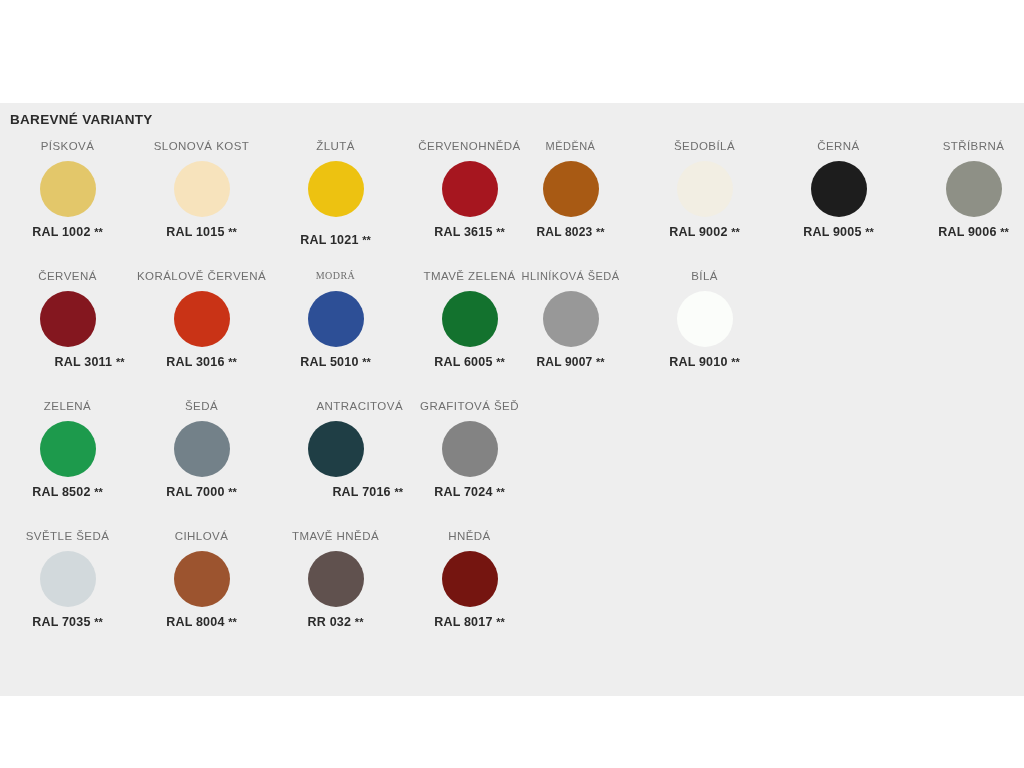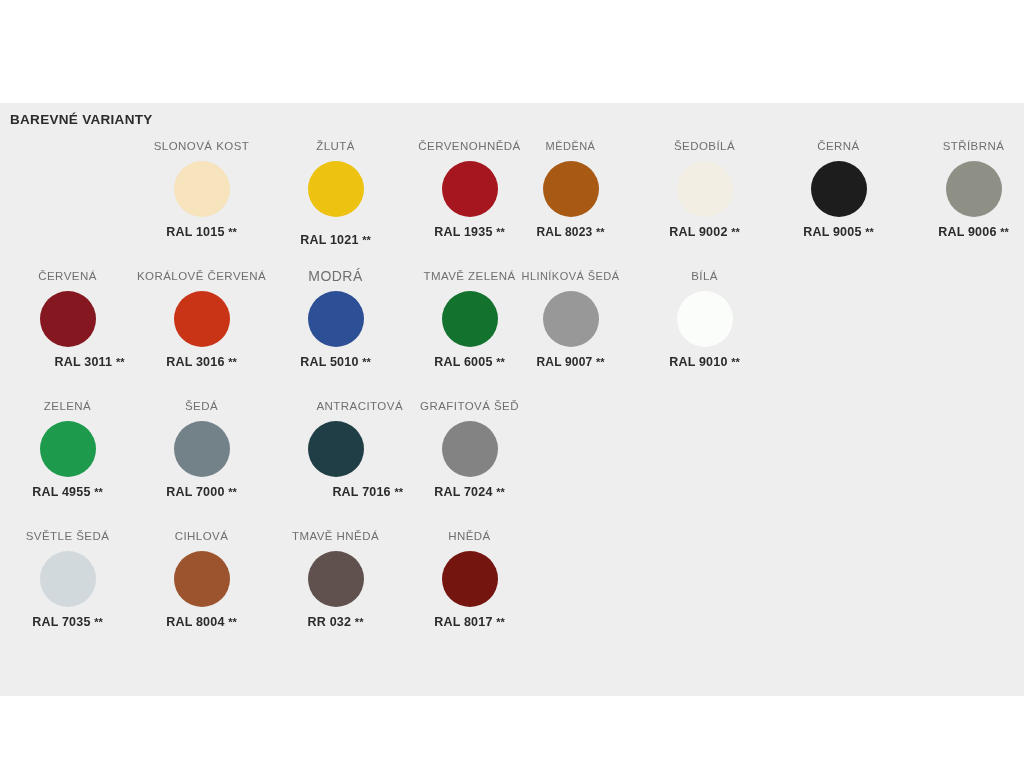--- a/index.html
+++ b/index.html
@@ -91,40 +91,47 @@
   }
 </style>
 </head>
 <body>
 
 <div id="stage">
   <div id="panel">
     <div id="panel-title">BAREVNÉ VARIANTY</div>
     <div id="grid">
         <div class="swatch-row">
+          <div class="swatch-cell" style="left: 0px;">
+            <span class="swatch-name" style="font-size: 11.5px;">PÍSKOVÁ</span>
+            <div class="swatch-dot-wrap">
+              <span class="swatch-dot" style="width: 56px; height: 56px; background: rgb(227, 199, 106);"></span>
+            </div>
+            <span class="swatch-code" style="font-size: 12.5px;"><span>RAL 1002</span> <span class="stars">**</span></span>
+          </div>
           <div class="swatch-cell" style="left: 134px;">
             <span class="swatch-name" style="font-size: 11.5px;">SLONOVÁ KOST</span>
             <div class="swatch-dot-wrap">
               <span class="swatch-dot" style="width: 56px; height: 56px; background: rgb(247, 227, 188);"></span>
             </div>
             <span class="swatch-code" style="font-size: 12.5px;"><span>RAL 1015</span> <span class="stars">**</span></span>
           </div>
           <div class="swatch-cell" style="left: 268px;">
             <span class="swatch-name" style="font-size: 11.5px;">ŽLUTÁ</span>
             <div class="swatch-dot-wrap">
               <span class="swatch-dot" style="width: 56px; height: 56px; background: rgb(237, 194, 17);"></span>
             </div>
             <span class="swatch-code" style="font-size: 12.5px; margin-top: 8px;"><span>RAL 1021</span> <span class="stars">**</span></span>
           </div>
           <div class="swatch-cell" style="left: 402px;">
             <span class="swatch-name" style="font-size: 11.5px;">ČERVENOHNĚDÁ</span>
             <div class="swatch-dot-wrap">
               <span class="swatch-dot" style="width: 56px; height: 56px; background: rgb(166, 22, 31);"></span>
             </div>
-            <span class="swatch-code" style="font-size: 12.5px;"><span>RAL 1935</span> <span class="stars">**</span></span>
+            <span class="swatch-code" style="font-size: 12.5px;"><span>RAL 3615</span> <span class="stars">**</span></span>
           </div>
           <div class="swatch-cell" style="left: 503px;">
             <span class="swatch-name" style="font-size: 11px;">MĚDĚNÁ</span>
             <div class="swatch-dot-wrap">
               <span class="swatch-dot" style="width: 56px; height: 56px; background: rgb(168, 90, 20);"></span>
             </div>
             <span class="swatch-code" style="font-size: 12px;"><span>RAL 8023</span> <span class="stars">**</span></span>
           </div>
           <div class="swatch-cell" style="left: 637px;">
             <span class="swatch-name" style="font-size: 11.5px;">ŠEDOBÍLÁ</span>
@@ -157,21 +164,21 @@
             <span class="swatch-code" style="font-size: 12.5px; padding-left: 44px;"><span>RAL 3011</span> <span class="stars">**</span></span>
           </div>
           <div class="swatch-cell" style="left: 134px;">
             <span class="swatch-name" style="font-size: 11.5px;">KORÁLOVĚ ČERVENÁ</span>
             <div class="swatch-dot-wrap">
               <span class="swatch-dot" style="width: 56px; height: 56px; background: rgb(201, 51, 22);"></span>
             </div>
             <span class="swatch-code" style="font-size: 12.5px;"><span>RAL 3016</span> <span class="stars">**</span></span>
           </div>
           <div class="swatch-cell" style="left: 268px;">
-            <span class="swatch-name" style="font-size: 14px;">MODRÁ</span>
+            <span class="swatch-name" style="font-size: 10px; font-family: Liberation Serif, serif;">MODRÁ</span>
             <div class="swatch-dot-wrap">
               <span class="swatch-dot" style="width: 56px; height: 56px; background: rgb(45, 79, 150);"></span>
             </div>
             <span class="swatch-code" style="font-size: 12.5px;"><span>RAL 5010</span> <span class="stars">**</span></span>
           </div>
           <div class="swatch-cell" style="left: 402px;">
             <span class="swatch-name" style="font-size: 11.5px;">TMAVĚ ZELENÁ</span>
             <div class="swatch-dot-wrap">
               <span class="swatch-dot" style="width: 56px; height: 56px; background: rgb(19, 114, 46);"></span>
             </div>
@@ -191,21 +198,21 @@
             </div>
             <span class="swatch-code" style="font-size: 12.5px;"><span>RAL 9010</span> <span class="stars">**</span></span>
           </div>
         </div>
         <div class="swatch-row">
           <div class="swatch-cell" style="left: 0px;">
             <span class="swatch-name" style="font-size: 11.5px;">ZELENÁ</span>
             <div class="swatch-dot-wrap">
               <span class="swatch-dot" style="width: 56px; height: 56px; background: rgb(29, 154, 76);"></span>
             </div>
-            <span class="swatch-code" style="font-size: 12.5px;"><span>RAL 4955</span> <span class="stars">**</span></span>
+            <span class="swatch-code" style="font-size: 12.5px;"><span>RAL 8502</span> <span class="stars">**</span></span>
           </div>
           <div class="swatch-cell" style="left: 134px;">
             <span class="swatch-name" style="font-size: 11.5px;">ŠEDÁ</span>
             <div class="swatch-dot-wrap">
               <span class="swatch-dot" style="width: 56px; height: 56px; background: rgb(115, 129, 137);"></span>
             </div>
             <span class="swatch-code" style="font-size: 12.5px;"><span>RAL 7000</span> <span class="stars">**</span></span>
           </div>
           <div class="swatch-cell" style="left: 268px; text-align: right;">
             <span class="swatch-name" style="font-size: 11.5px;">ANTRACITOVÁ</span>

